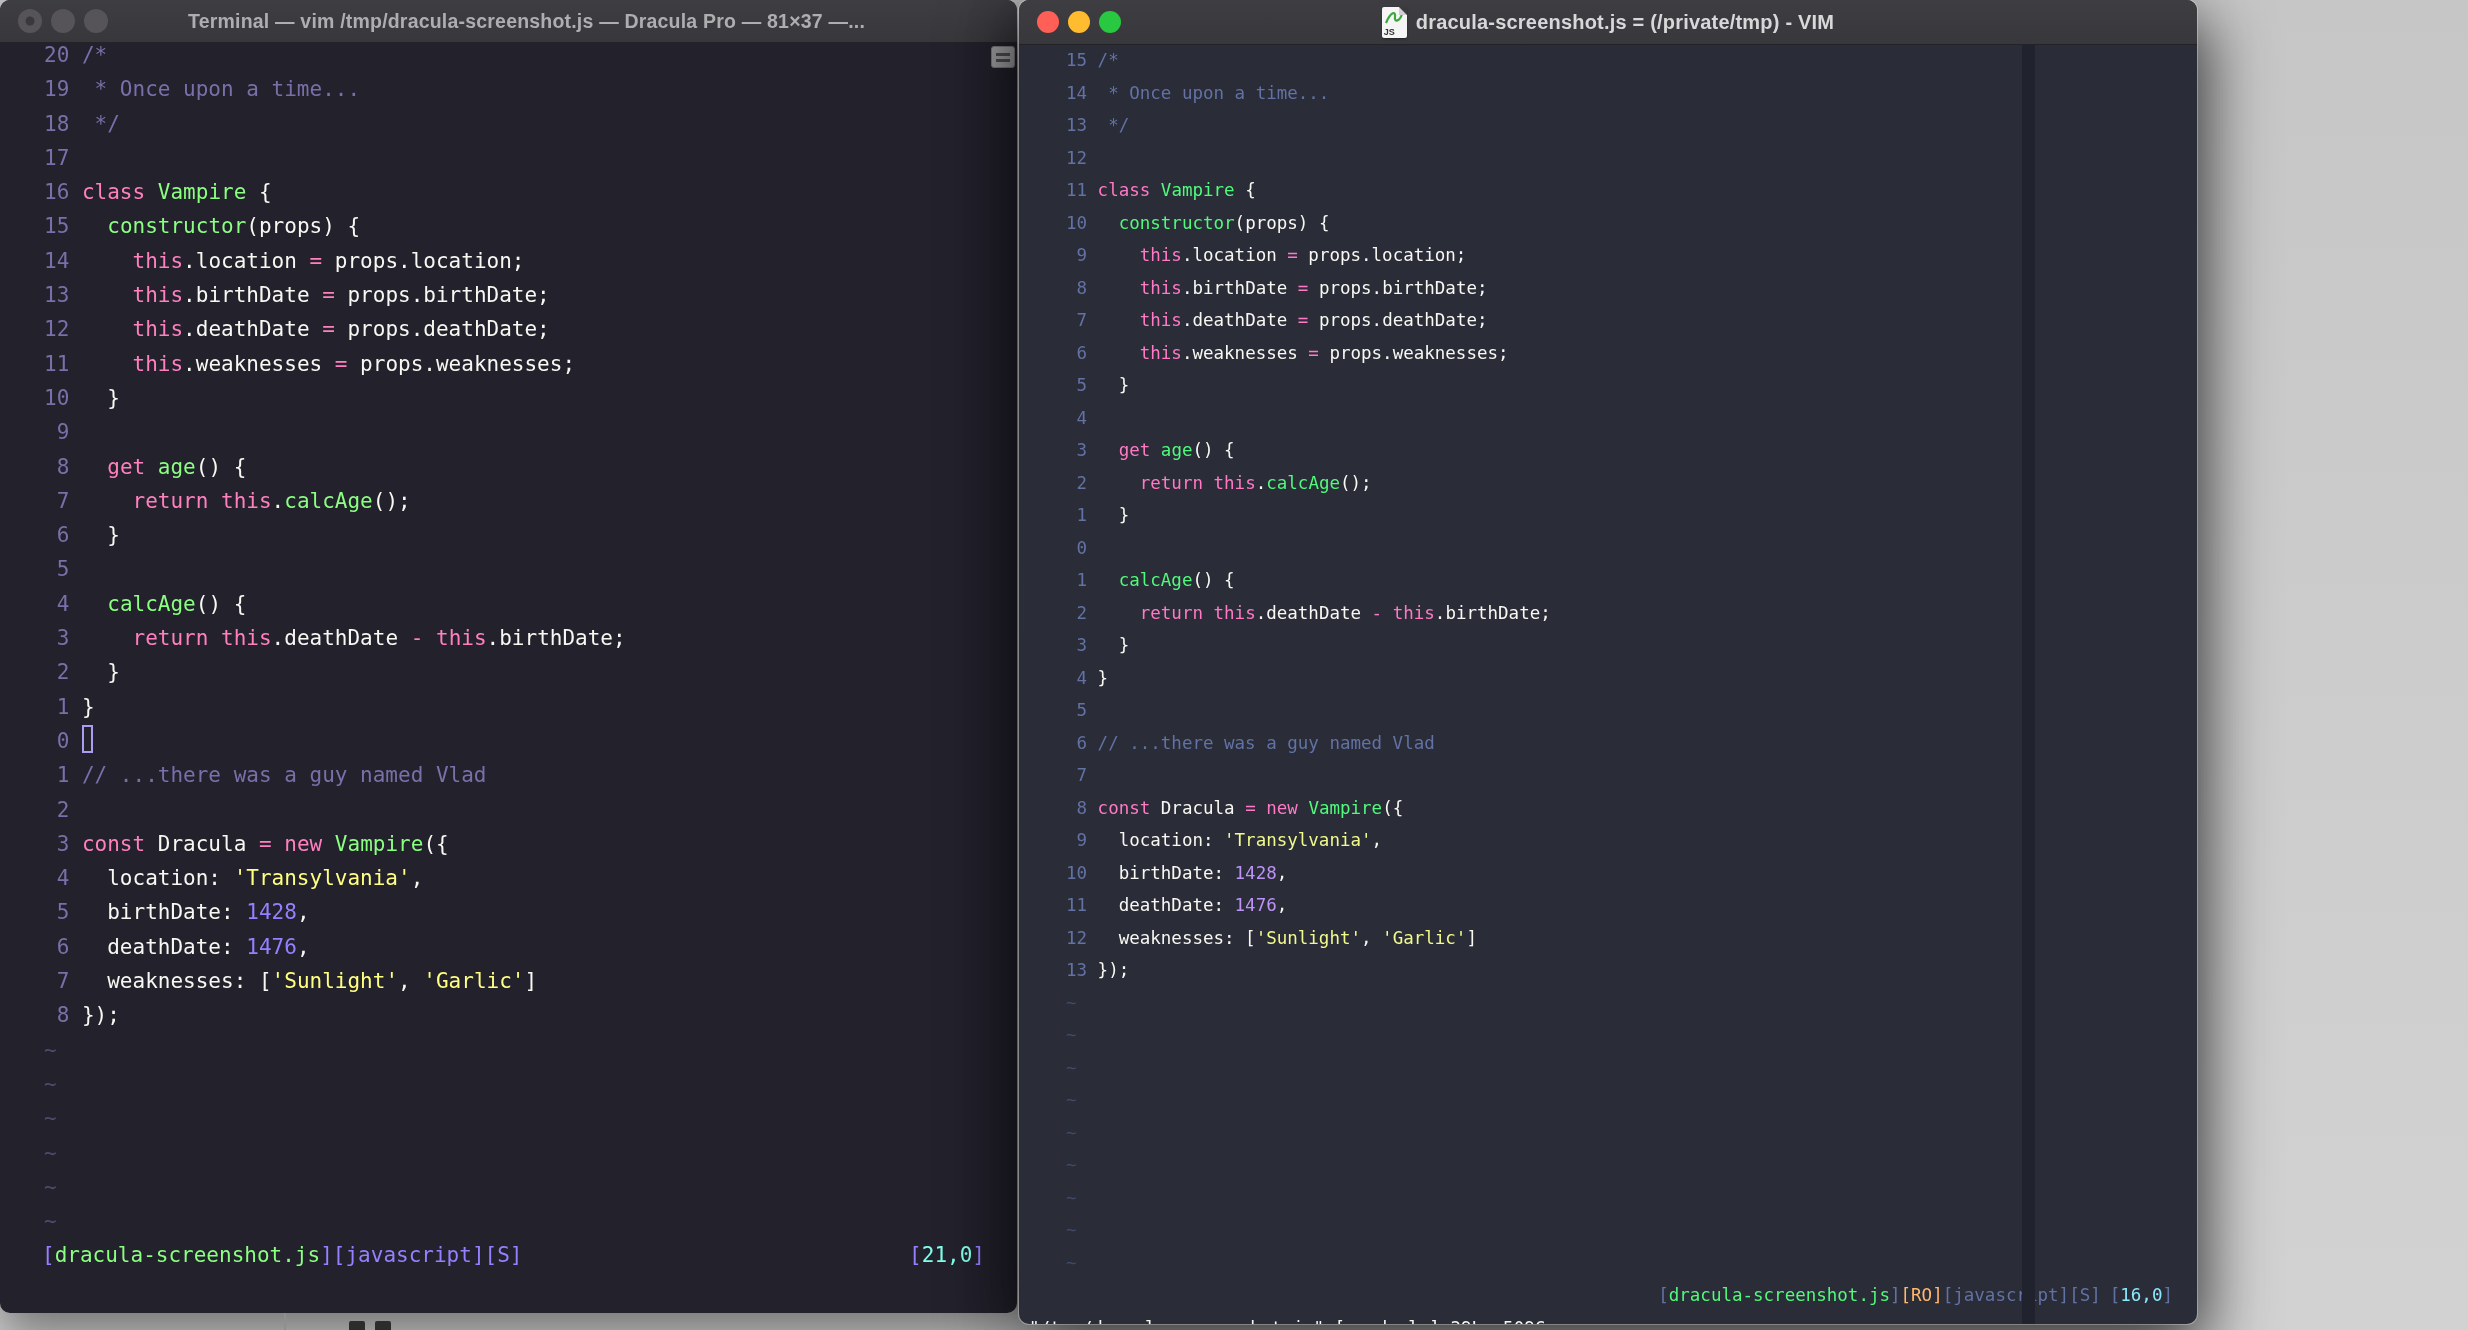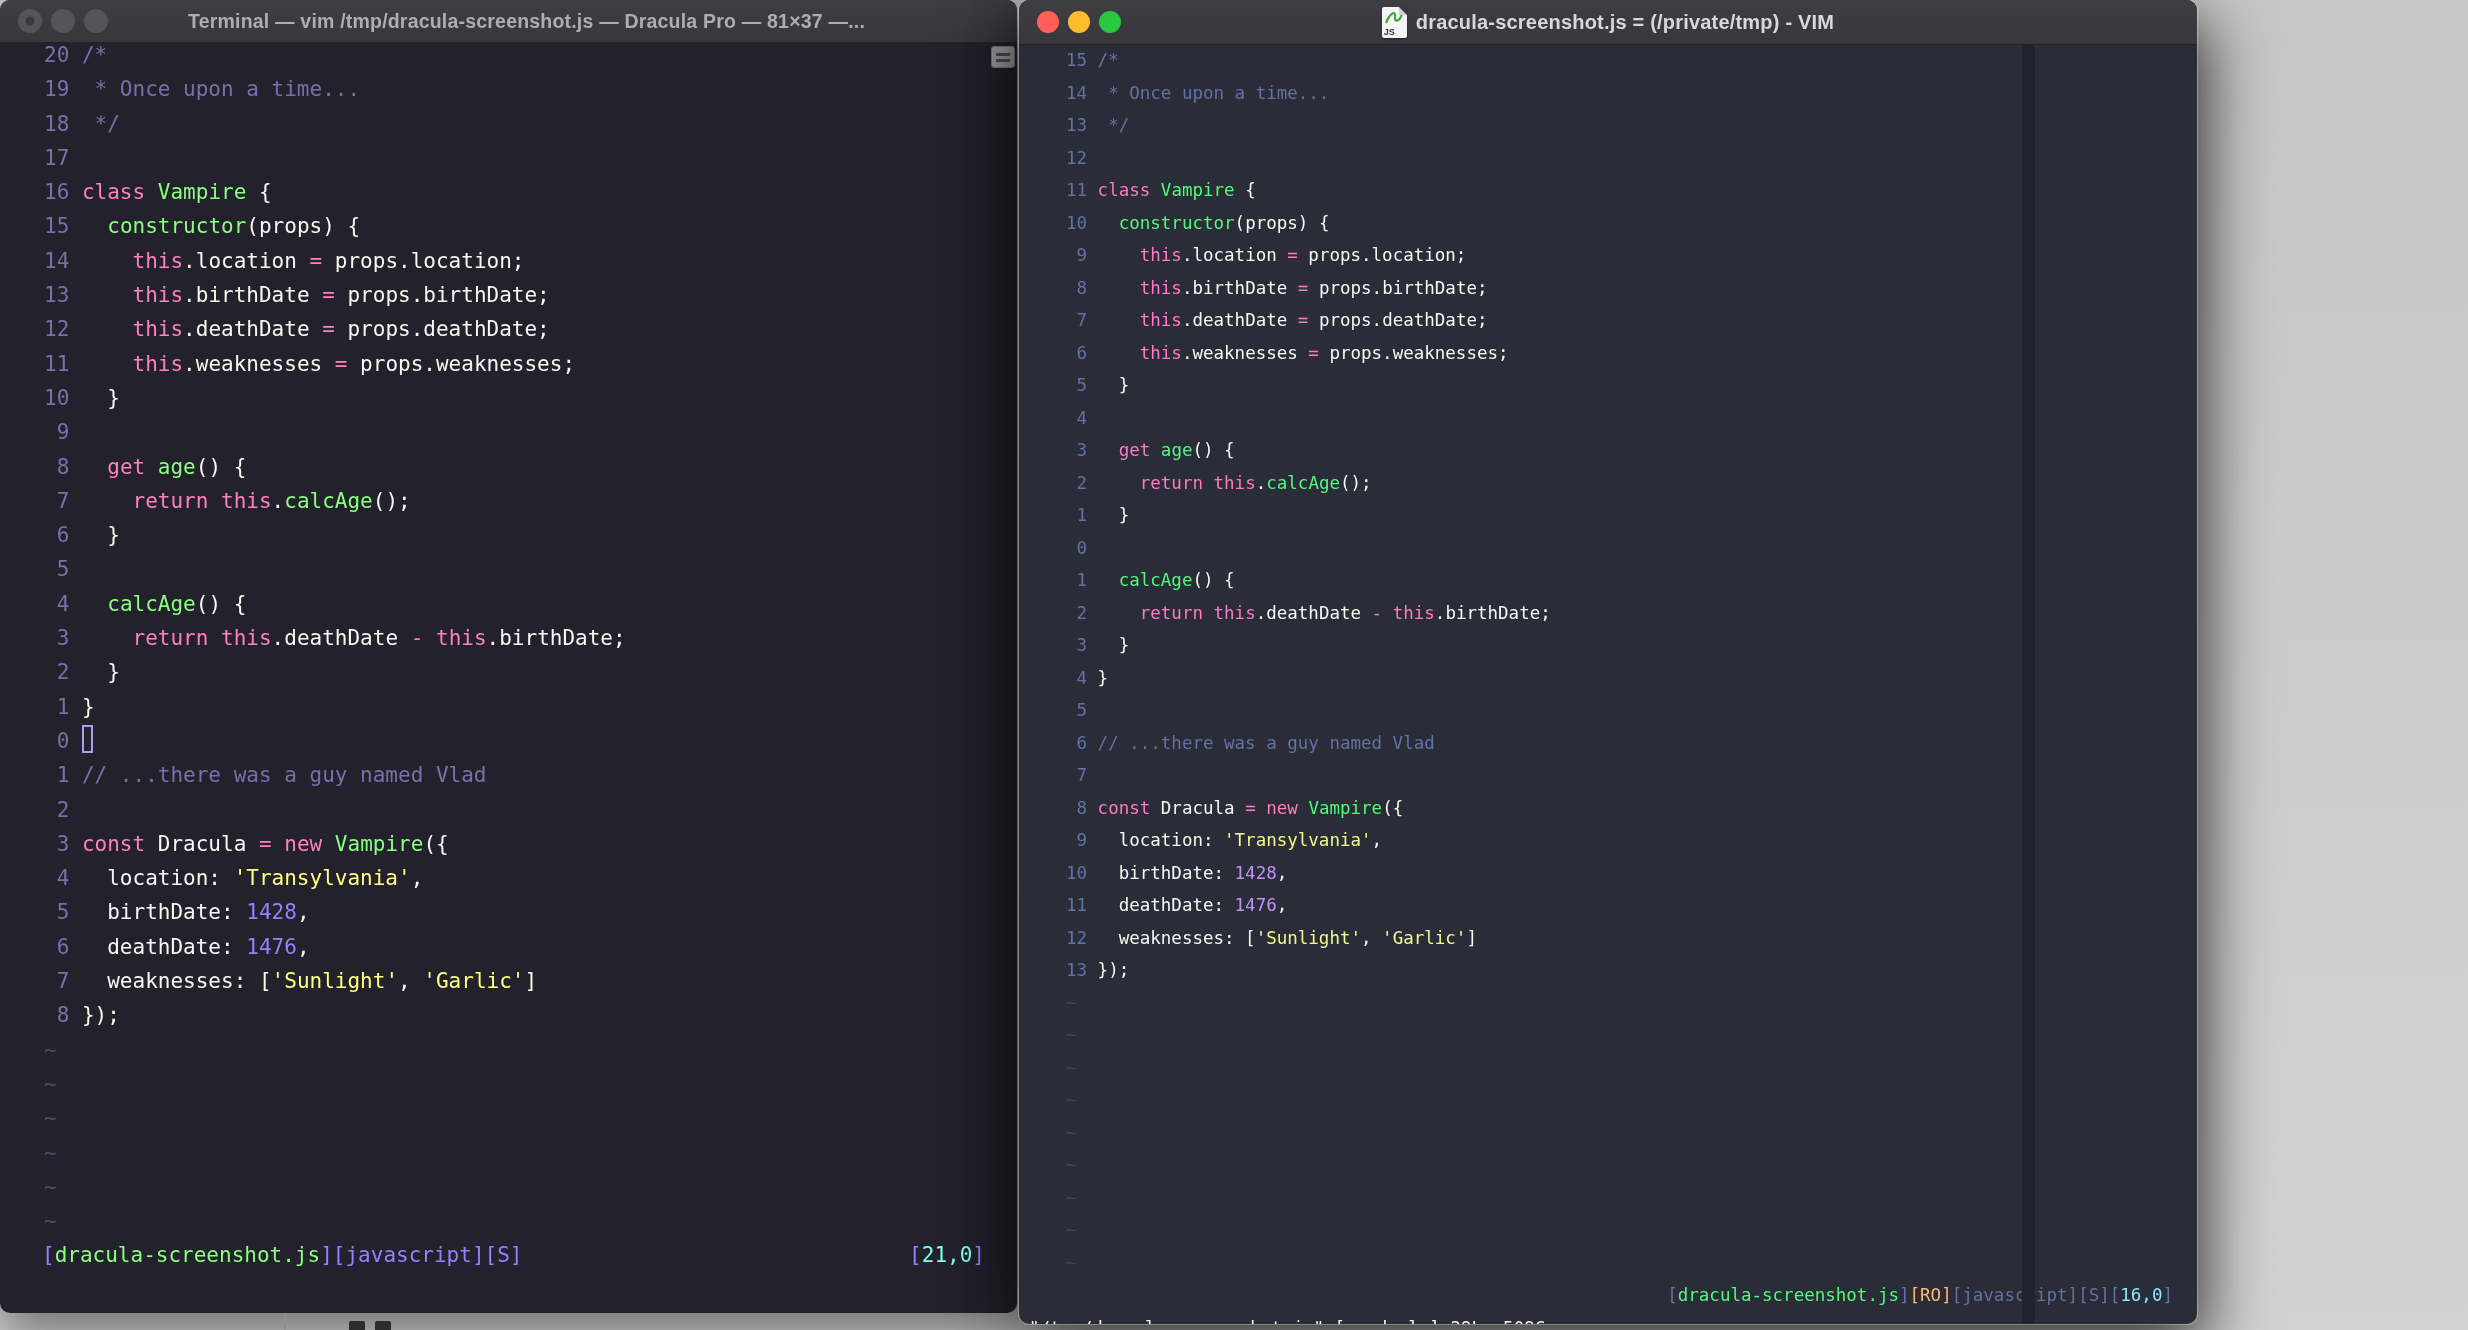--- a/index.html
+++ b/index.html
@@ -27,21 +27,21 @@
     transform:translate(-50%,-50%);}
 
   
   .vim-pane{
     position:absolute;left:0;right:0;bottom:0;
     font-family:"DejaVu Sans Mono","Liberation Mono",monospace;
     white-space:pre;
   }
   .vline{white-space:pre;}
   .vline .lnum{display:inline-block;width:2ch;text-align:right;}
-  .statusline{display:flex;justify-content:space-between;white-space:pre;}
+  .statusline{display:flex;justify-content:space-between;white-space:pre;gap:9px;}
   .tk-fg{color:var(--fg);} .tk-cm{color:var(--cm);} .tk-pk{color:var(--pk);}
   .tk-gr{color:var(--gr);} .tk-yl{color:var(--yl);} .tk-pu{color:var(--pu);text-align:right;}
   .tk-cy{color:var(--cy);} .tk-or{color:var(--or);}
   .tilde{color:var(--tilde);}
   .cursor-hollow{
     display:inline-block;width:calc(1ch - 6px);height:24px;
     border:2.5px solid var(--cursor);vertical-align:-5px;
   }
 
   

